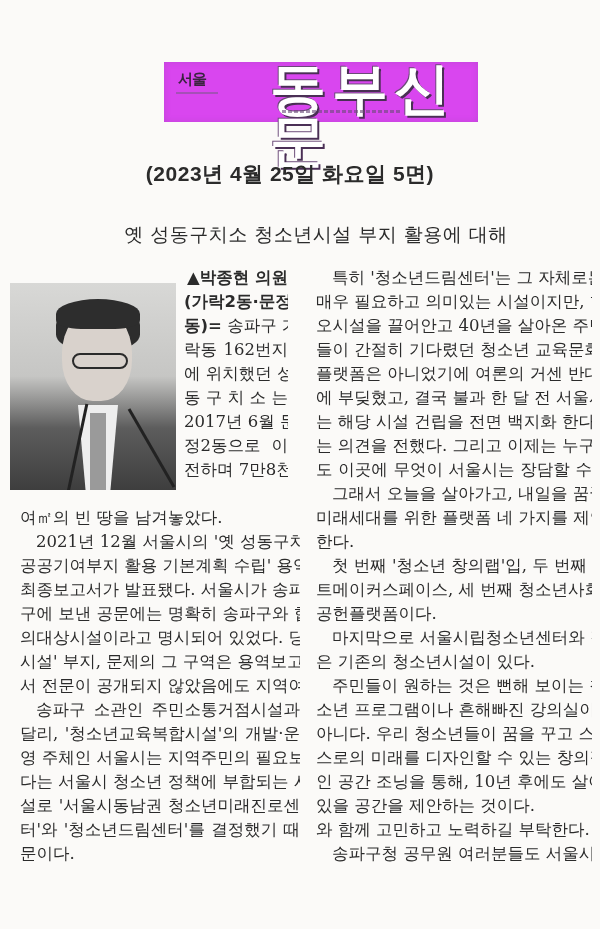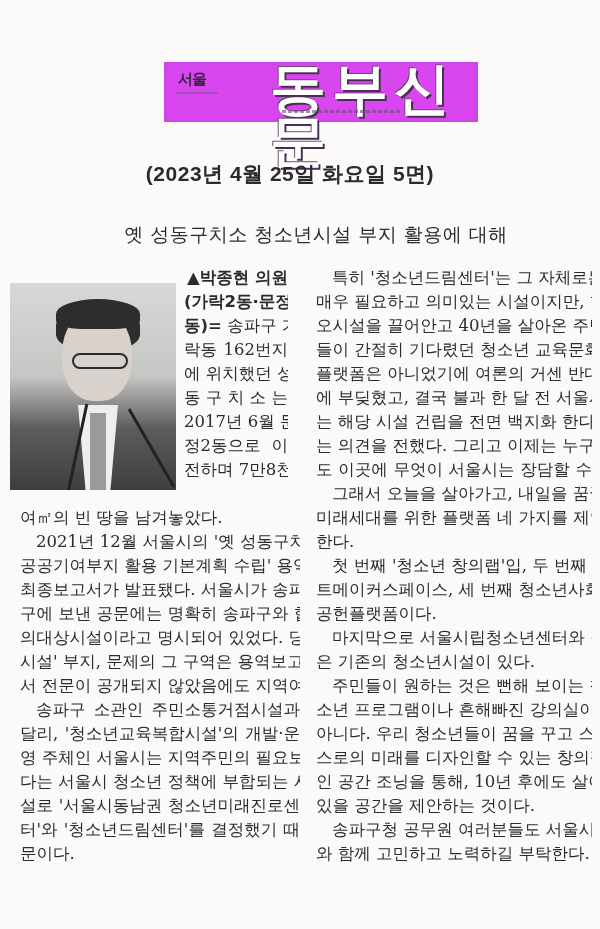--- a/index.html
+++ b/index.html
@@ -170,15 +170,15 @@
   <span class="ln">트메이커스페이스, 세 번째 청소년사회</span>
   <span class="ln last">공헌플랫폼이다.</span>
   <span class="ln indent">마지막으로 서울시립청소년센터와 같</span>
   <span class="ln last">은 기존의 청소년시설이 있다.</span>
   <span class="ln indent">주민들이 원하는 것은 뻔해 보이는 청</span>
   <span class="ln">소년 프로그램이나 흔해빠진 강의실이</span>
   <span class="ln">아니다. 우리 청소년들이 꿈을 꾸고 스</span>
   <span class="ln">스로의 미래를 디자인할 수 있는 창의적</span>
   <span class="ln">인 공간 조닝을 통해, 10년 후에도 살아</span>
   <span class="ln last">있을 공간을 제안하는 것이다.</span>
+  <span class="ln last">와 함께 고민하고 노력하길 부탁한다.</span>
   <span class="ln indent">송파구청 공무원 여러분들도 서울시</span>
-  <span class="ln last">와 함께 고민하고 노력하길 부탁한다.</span>
 </div>
 
 </body></html>

